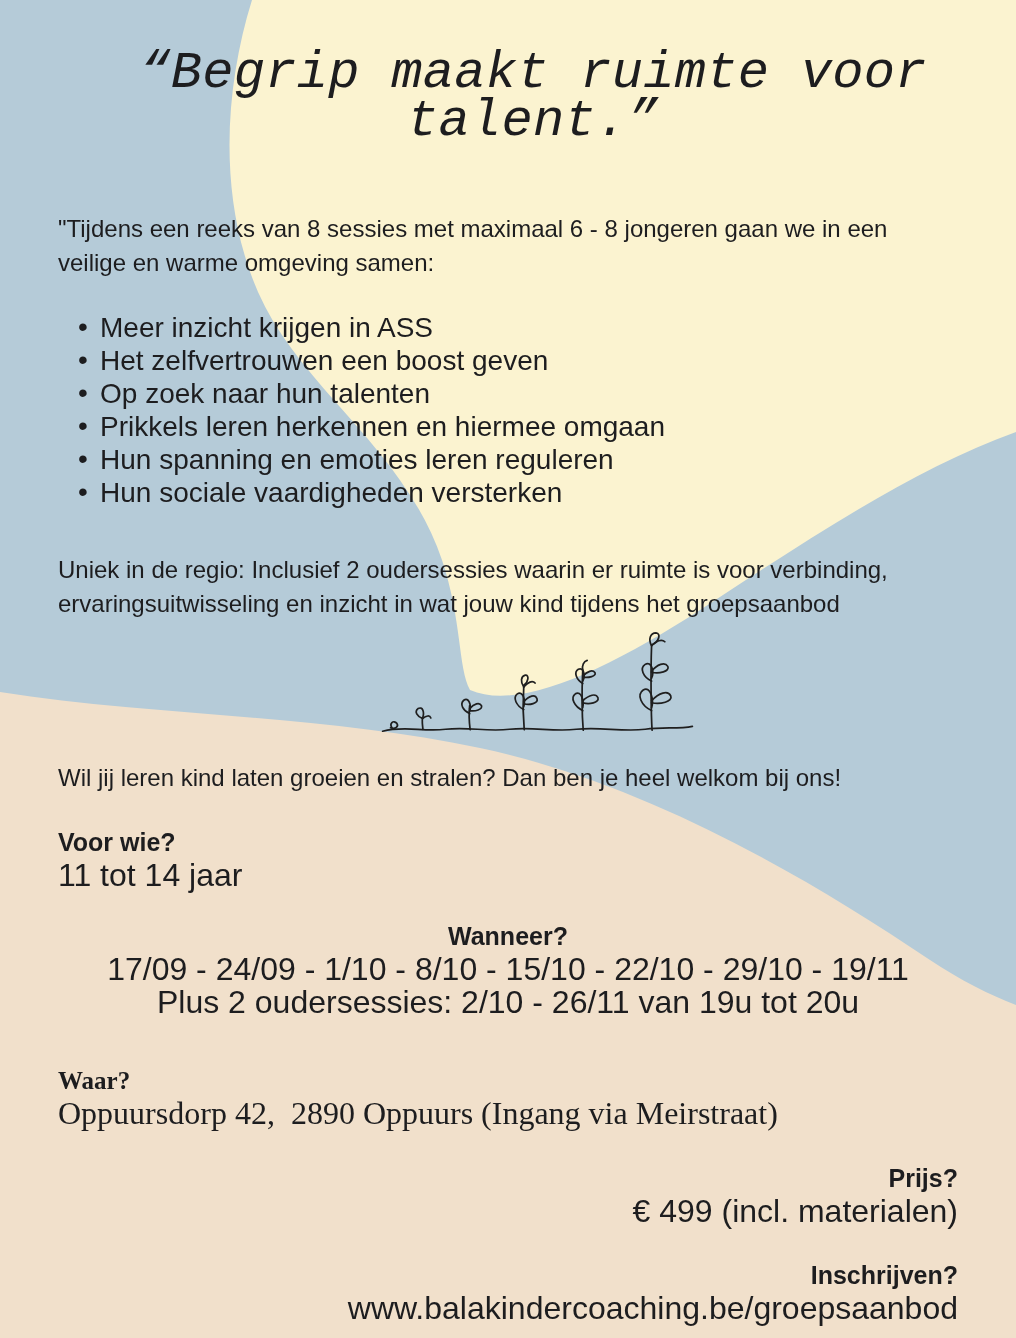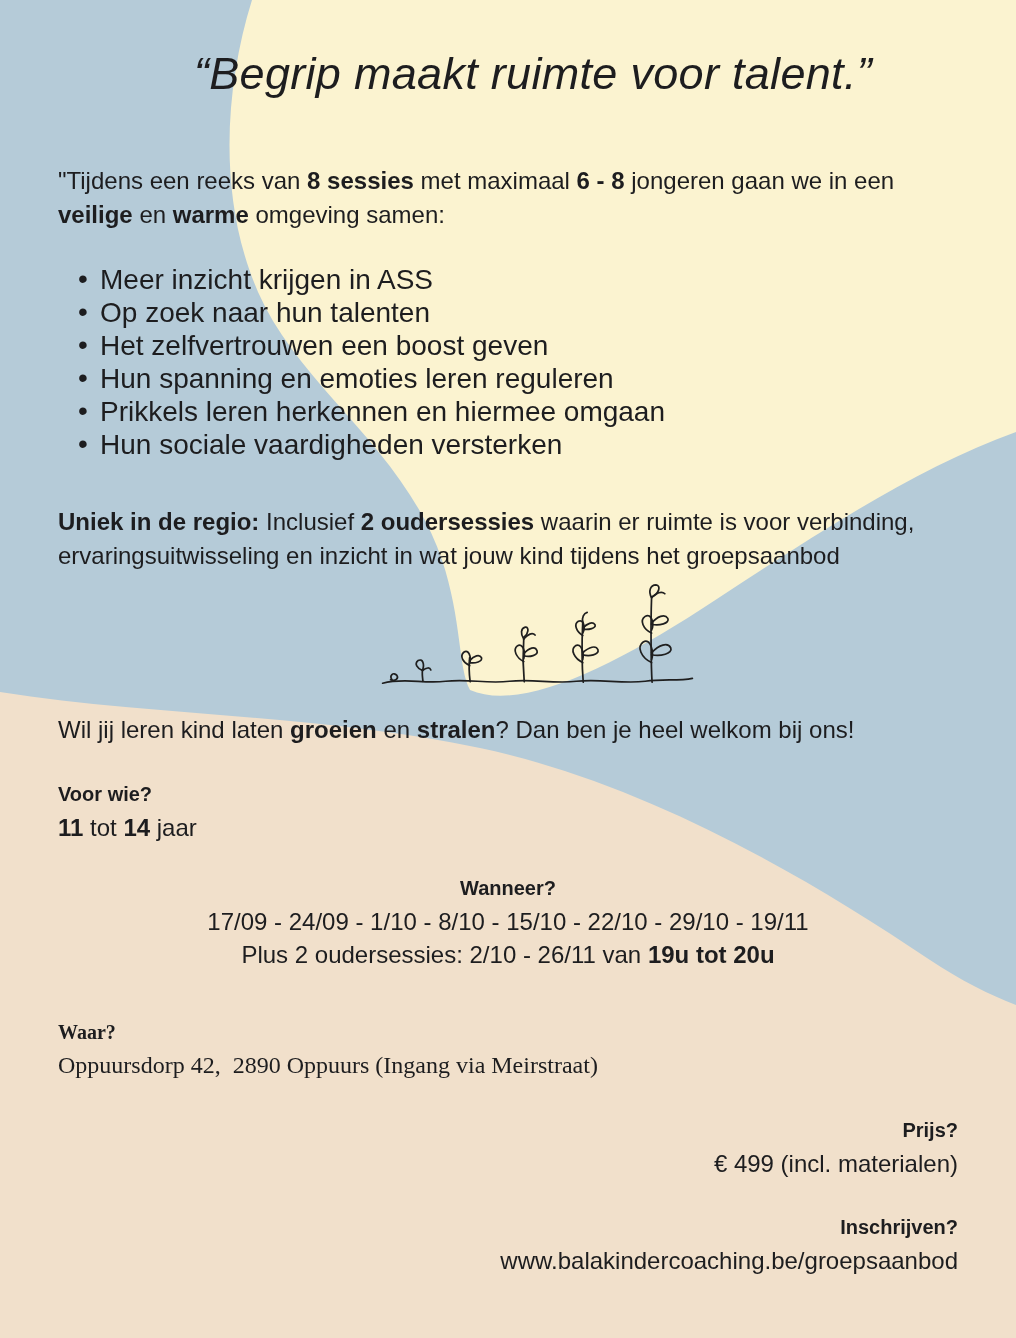--- a/index.html
+++ b/index.html
@@ -18,52 +18,52 @@
     background:var(--bg-blue);
     color:var(--ink);
     font-family:"Liberation Sans",sans-serif;
   }
   .bg{position:absolute;inset:0;width:100%;height:100%;display:block;}
   .content{position:absolute;inset:0;padding:0 58px;box-sizing:border-box;}
 
   .title{
     margin:50px 0 0;
     text-align:center;
-    font-family:Liberation Sans, sans-serif;
+    font-family:Liberation Mono, monospace;
     font-style:italic;
     font-weight:500;
-    font-size:45px;
+    font-size:52px;
     line-height:48px;
     letter-spacing:.3px;
     transform:translateX(25px);
   }
   .para{margin:0;font-size:24px;line-height:34px;}
   .tline{display:block;white-space:pre-wrap;}
-  b{font-weight:700;}
+  b{font-weight:400;}
 
   .intro{margin-top:66px;}
 
   .bullets{
     list-style:none;
     margin:31px 0 0;
     padding:0 0 0 20px;
     font-size:28px;line-height:33px;
   }
   .bullets li{position:relative;padding-left:22px;}
   .bullets li::before{content:"•";position:absolute;left:0;top:-1px;}
 
   .uniek{margin-top:44px;}
 
   .plants{margin-top:6px;display:flex;justify-content:center;}
   .plants svg{width:332px;height:118px;transform:translateX(30px);}
 
   .wil{margin-top:16px;}
 
-  .sec-head{margin:0;font-size:20px;line-height:33px;font-weight:700;}
-  .sec-body{margin:0;font-size:24px;line-height:33px;}
+  .sec-head{margin:0;font-size:25px;line-height:33px;font-weight:700;}
+  .sec-body{margin:0;font-size:32px;line-height:33px;}
   .sec-voorwie{margin-top:31px;}
   .sec-wanneer{margin-top:28px;text-align:center;}
   .sec-waar{margin-top:45px;font-family:Liberation Serif, serif;}
   .sec-prijs{margin-top:32px;text-align:right;}
   .sec-inschrijven{margin-top:31px;text-align:right;}
 </style>
 </head>
 <body>
 
 <div class="poster">
@@ -88,24 +88,24 @@
 
     <h1 class="title">“Begrip maakt ruimte voor talent.”</h1>
 
     <p class="para intro">
       <span class="tline"><span>"Tijdens een reeks van </span><b>8 sessies</b><span> met maximaal </span><b>6 - 8</b><span> jongeren gaan we in een</span></span>
       <span class="tline"><b>veilige</b><span> en </span><b>warme</b><span> omgeving samen:</span></span>
     </p>
 
     <ul class="bullets">
       <li>Meer inzicht krijgen in ASS</li>
+      <li>Het zelfvertrouwen een boost geven</li>
       <li>Op zoek naar hun talenten</li>
-      <li>Het zelfvertrouwen een boost geven</li>
+      <li>Prikkels leren herkennen en hiermee omgaan</li>
       <li>Hun spanning en emoties leren reguleren</li>
-      <li>Prikkels leren herkennen en hiermee omgaan</li>
       <li>Hun sociale vaardigheden versterken</li>
     </ul>
 
     <p class="para uniek">
       <span class="tline"><b>Uniek in de regio:</b><span> Inclusief </span><b>2 oudersessies</b><span> waarin er ruimte is voor verbinding,</span></span>
       <span class="tline"><span>ervaringsuitwisseling en inzicht in wat jouw kind tijdens het groepsaanbod</span></span>
     </p>
 
     <div class="plants">
       <svg viewBox="0 0 660 240" fill="none" stroke="#1f1f1f" stroke-width="3.5" stroke-linecap="round" stroke-linejoin="round" aria-hidden="true">

